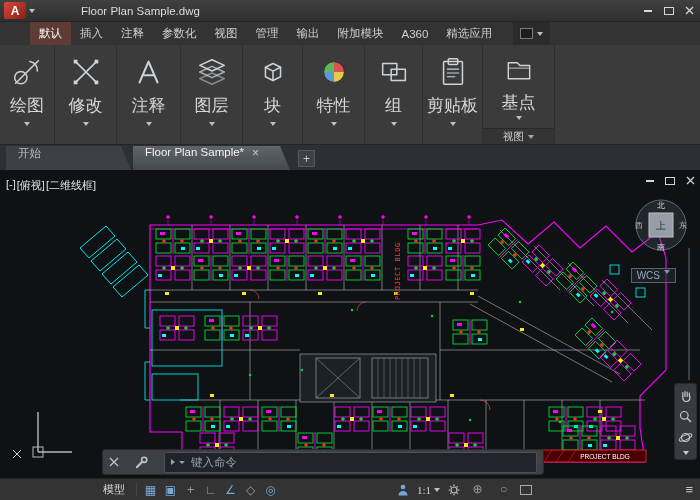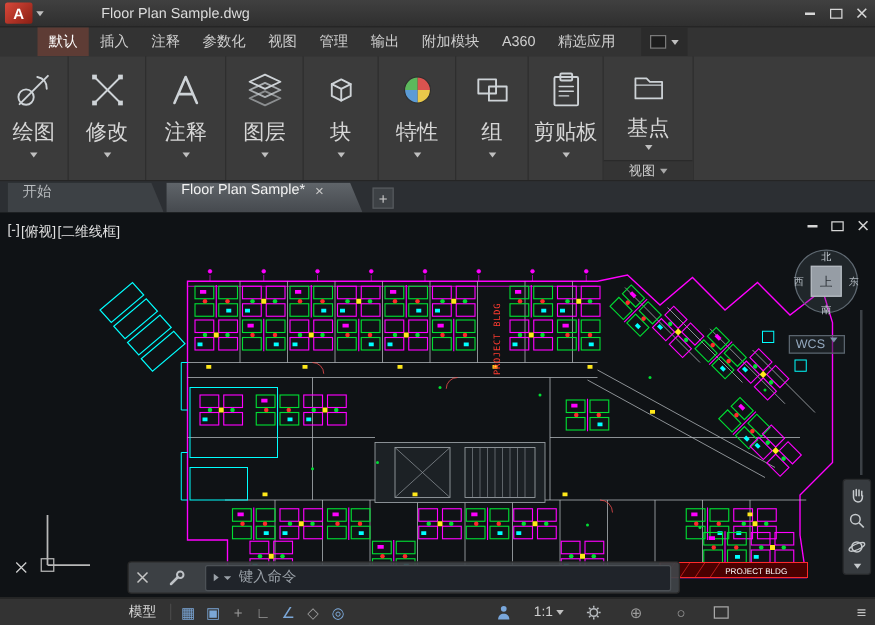--- a/index.html
+++ b/index.html
@@ -67,21 +67,21 @@
   .tri-right{width:0;height:0;border-top:3.5px solid transparent;border-bottom:3.5px solid transparent;border-left:4.5px solid #9aa1a8;}
   .tri-sm{border-left:3px solid transparent;border-right:3px solid transparent;border-top:3.5px solid #9aa1a8;width:0;height:0;}
   
   .statusbar{position:absolute;bottom:0;left:0;right:0;height:22px;background:#333;border-top:1px solid #232323;
              display:flex;align-items:center;box-sizing:border-box;font-size:11px;}
   .sb-left{display:flex;align-items:center;margin-left:96px;gap:1px;}
   .sb-model{color:#d8d8d8;padding:0 7px;}
   .sbi{width:19px;text-align:center;font-size:12px;color:#9a9a9a;}
   .sbi.on{color:#7ba7d7;}
   .sb-sep{width:1px;height:13px;background:#474747;margin:0 3px;}
-  .sb-mid{display:flex;align-items:center;margin-left:116px;gap:17px;}
+  .sb-mid{display:flex;align-items:center;margin-left:116px;gap:7px;font-family:Liberation Serif, serif;}
   .sb-scale{color:#cfcfcf;display:flex;align-items:center;gap:3px;}
   .sb-far{margin-left:auto;margin-right:7px;color:#c5c5c5;font-size:13px;}
   .cs-box{width:10px;height:8px;border:1px solid #a8a8a8;}
 </style>
 </head>
 <body>
 
 <div id="app">
 
   <div class="titlebar">

